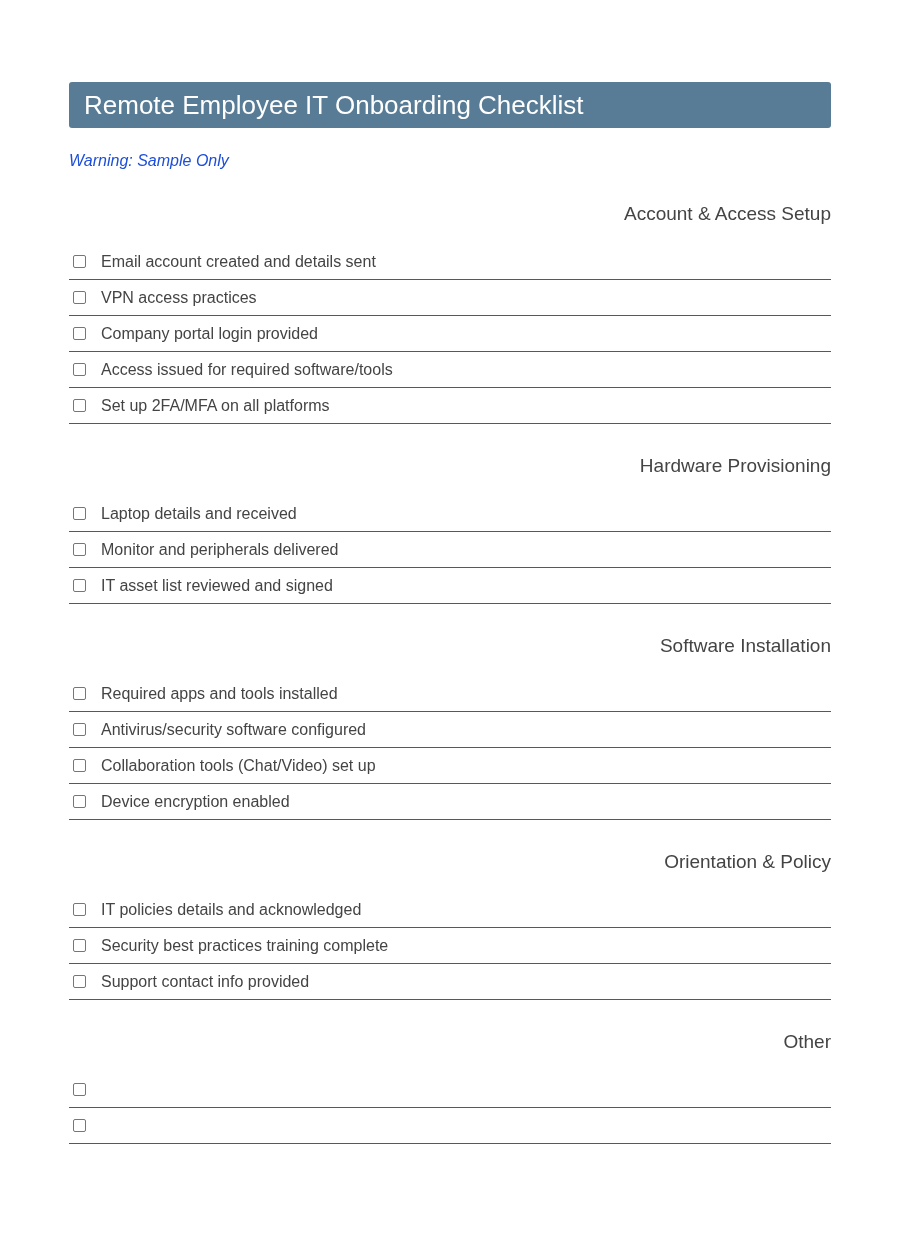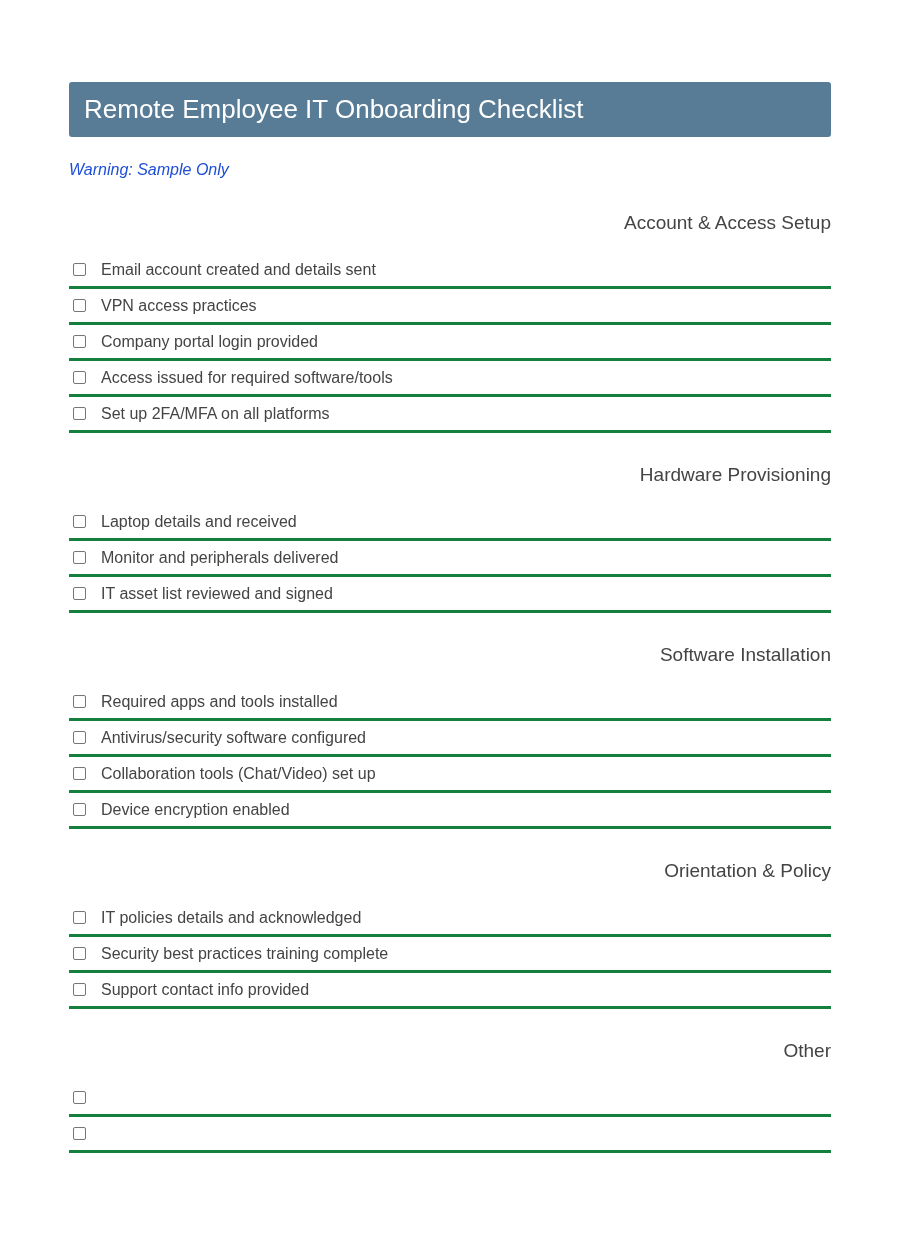--- a/index.html
+++ b/index.html
@@ -1,25 +1,25 @@
 <!DOCTYPE html>
 <html><head>
 <meta charset="utf-8">
 <style>
   html, body { margin: 0; padding: 0; background: #ffffff; }
   body { width: 900px; height: 1237px; font-family: "Liberation Sans", sans-serif; color: #444444; }
   .page { position: absolute; left: 69px; top: 82px; width: 762px; }
-  .header { background: #587b96; border-radius: 3px; height: 55px; box-sizing: border-box; padding-left: 15px; display: flex; align-items: center; }
+  .header { background: #587b96; border-radius: 3px; height: 46px; box-sizing: border-box; padding-left: 15px; display: flex; align-items: center; }
   .header h1 { margin: 0; font-size: 26px; font-weight: normal; color: #ffffff; letter-spacing: 0; }
   .warning { margin-top: 23px; font-size: 16px; font-style: italic; color: #1d4ed8; height: 20px; line-height: 20px; }
   .section h2 { margin: 0; font-size: 19px; font-weight: normal; color: #444444; height: 24px; line-height: 24px; }
   .section { margin-top: 30px; text-align: right; }
   .section.first { margin-top: 31px; }
   .list { margin-top: 18px; }
-  .row { height: 36px; box-sizing: border-box; border-bottom: 3px solid #15803d; display: flex; align-items: center; }
+  .row { height: 36px; box-sizing: border-box; border-bottom: 1px solid #15803d; display: flex; align-items: center; }
   .cb { width: 13px; height: 13px; box-sizing: border-box; border: 1px solid #767676; border-radius: 2px; margin-left: 4px; margin-right: 15px; background: #fff; flex: none; }
   .label { font-size: 16px; color: #444444; }
 </style>
 </head>
 <body>
 
 <div class="page">
   <div class="header">
     <h1>Remote Employee IT Onboarding Checklist</h1>
   </div>

